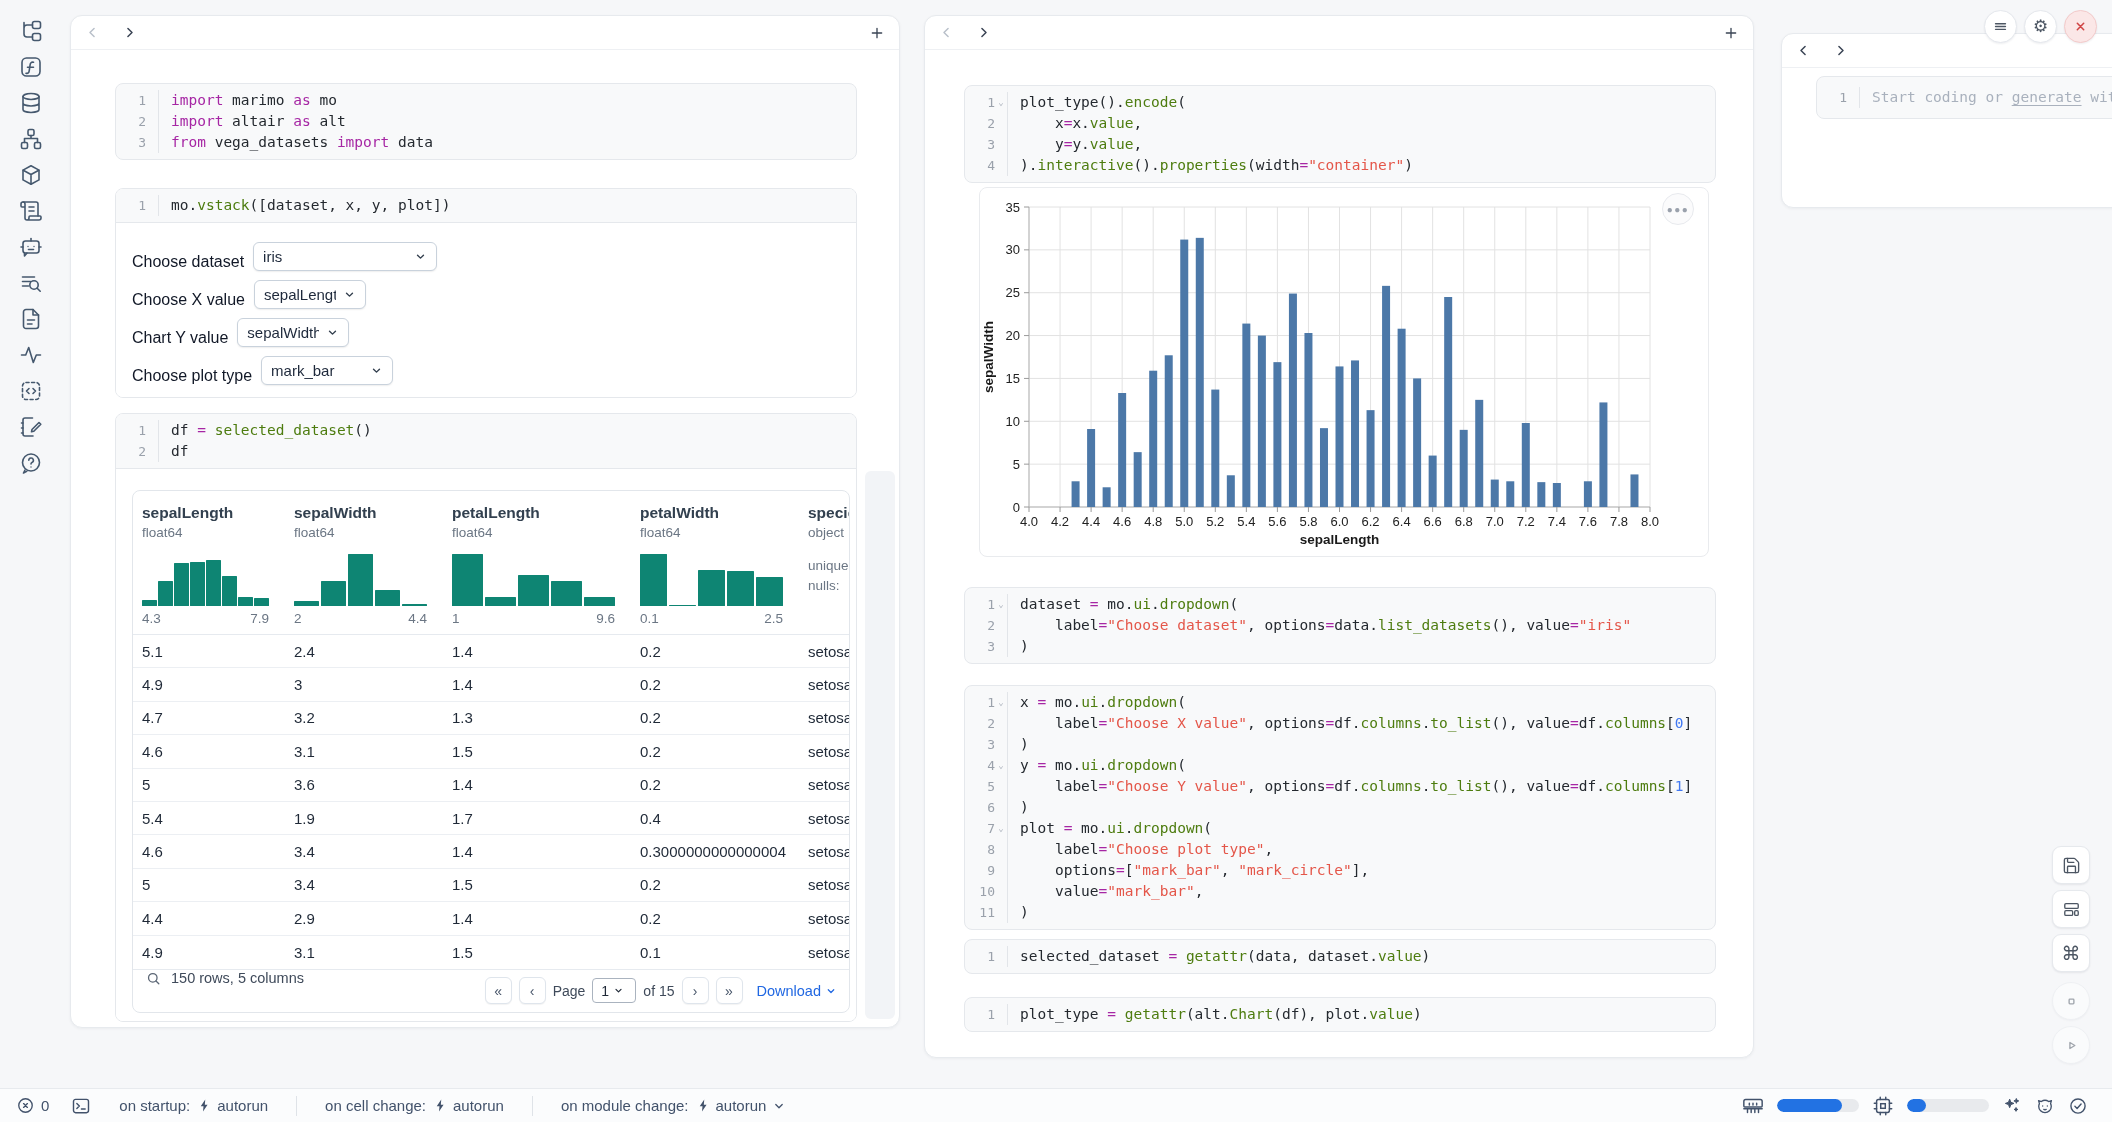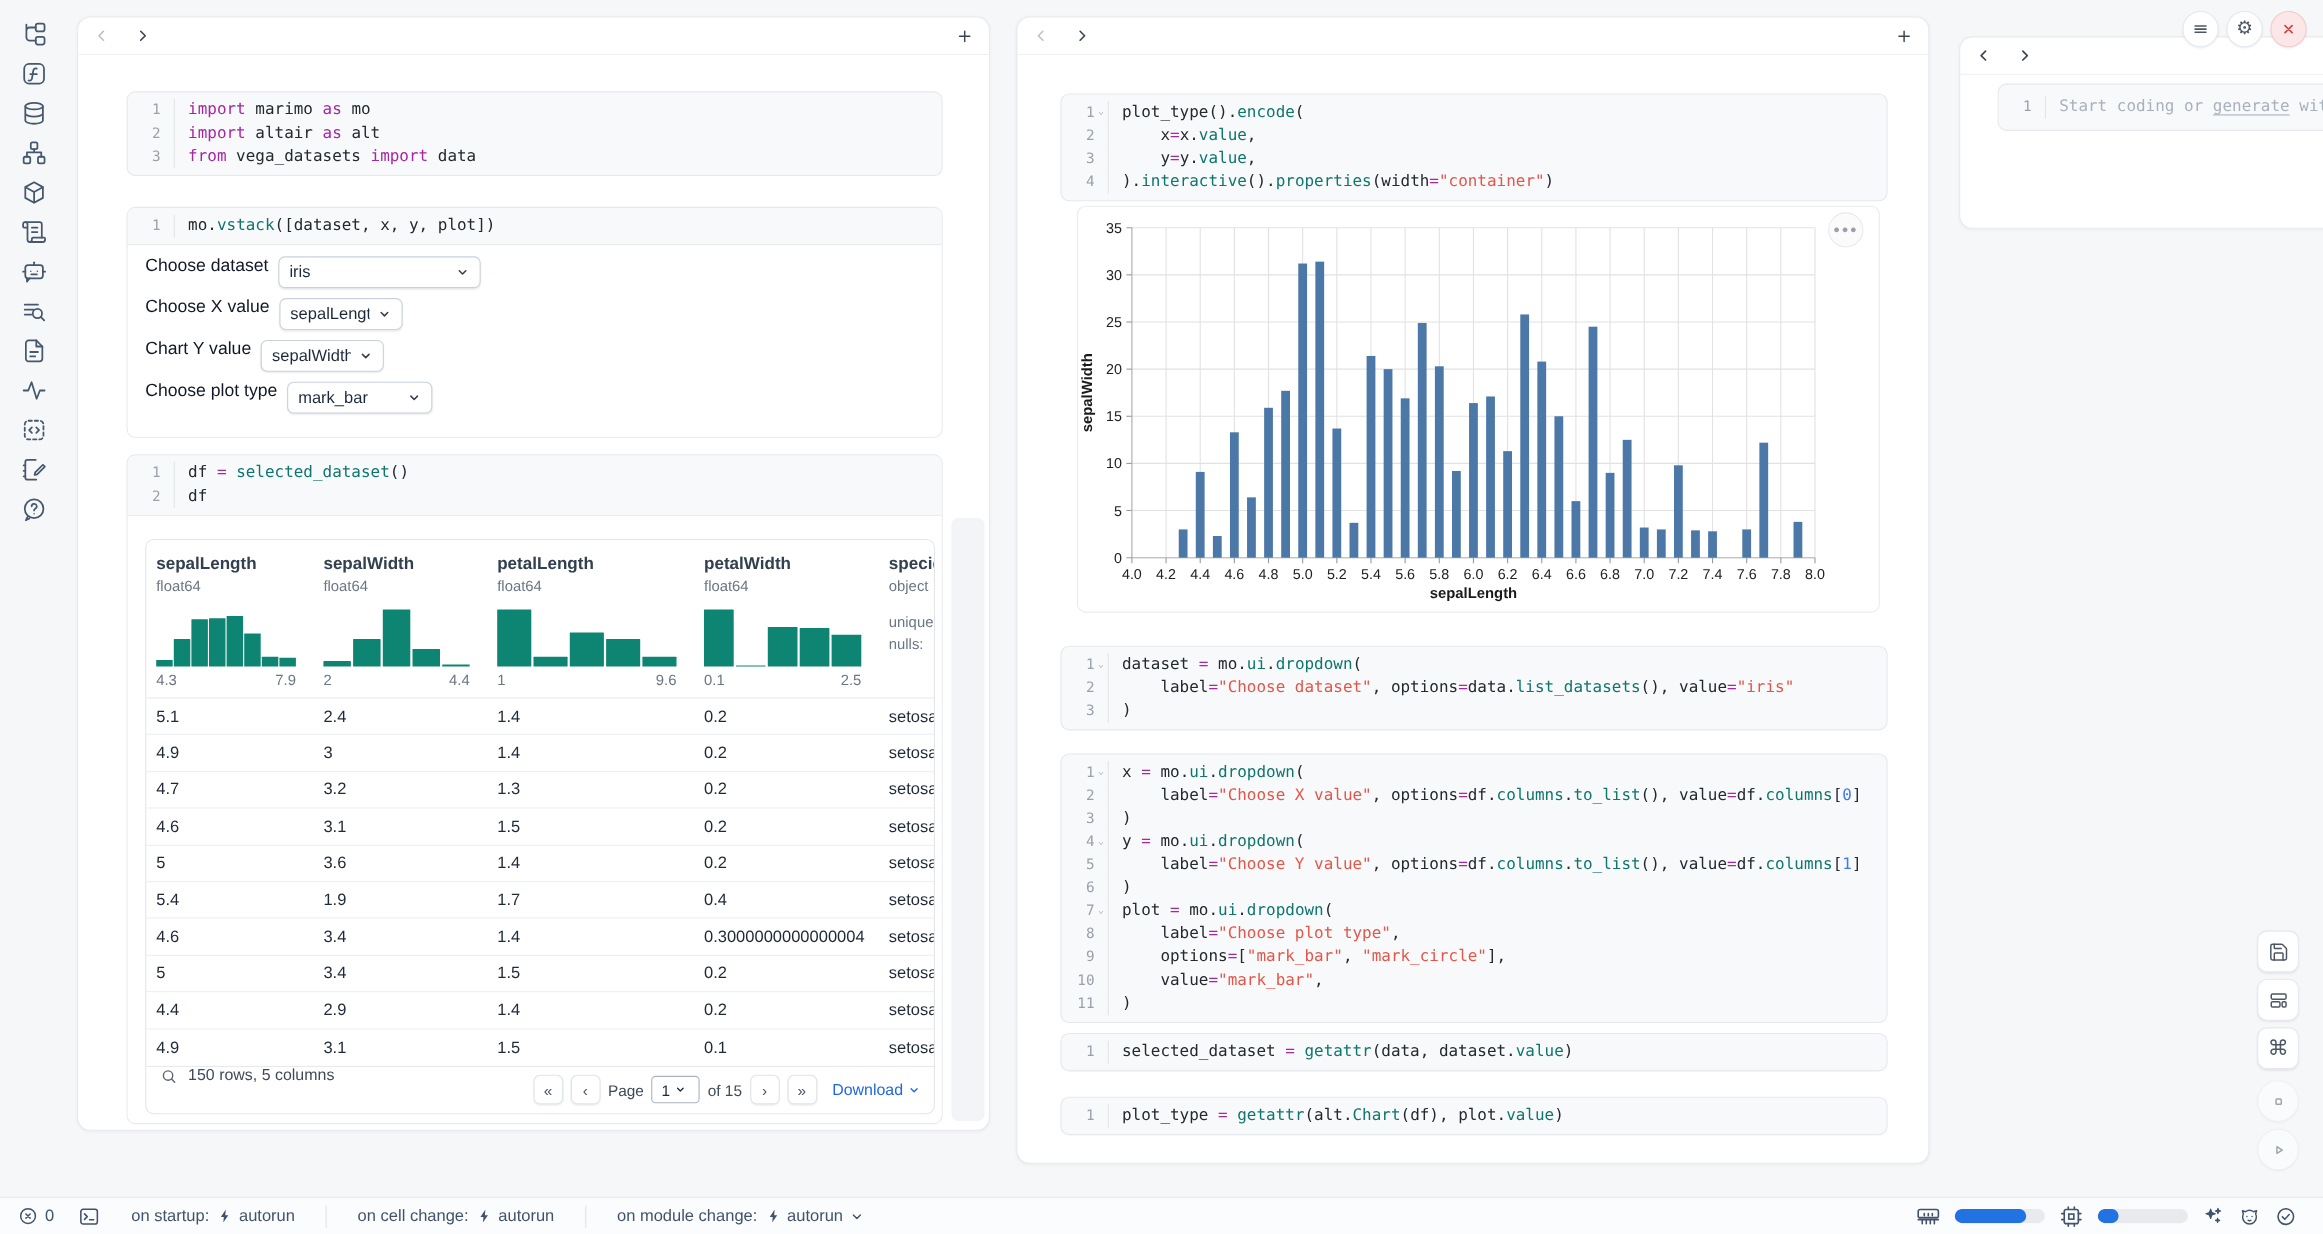--- a/index.html
+++ b/index.html
@@ -33,26 +33,26 @@
     font-size:14.5px; line-height:21px; color:#24292f; padding:6px 0; }
   .code-cell { border:1px solid #e5e8ec; border-radius:8px; position:absolute; }
   .cell-card { position:absolute; border:1px solid #e5e8ec; border-radius:8px; overflow:hidden;
     background:#fff; }
   .cell-card .code-strip { border-bottom:1px solid #e5e8ec; }
   .code-line { display:flex; }
   .gutter { flex:none; width:42px; display:flex; align-items:flex-start; }
   .gutter .ln { flex:1; text-align:right; color:#9aa1ab; font-size:13px; line-height:21px; }
   .gutter .fold { width:12px; font-size:9px; color:#a9b0bb; line-height:21px; text-align:center; }
   .code-text { border-left:1px solid #e2e5e9; padding-left:12px; white-space:pre; }
-  .tok-k { color:#a626a4; } .tok-f { color:#0f766e; } .tok-s { color:#e45649; }
+  .tok-k { color:#a626a4; } .tok-f { color:#4d7c0f; } .tok-s { color:#e45649; }
   .tok-o { color:#a626a4; } .tok-n { color:#4078f2; }
 
   
   #vstack-output { padding:10px 0 12px 16px; background:#fff; }
-  .ctl-row { display:flex; align-items:flex-start; height:38px; }
+  .ctl-row { display:flex; align-items:flex-end; height:38px; }
   .ctl-label { font-size:16px; color:#111827; margin-right:9px; }
   .ui-select { height:29px; background:#fff; border:1px solid #c9d2dc; border-radius:6px;
     box-shadow:0 1px 1.5px rgba(0,0,0,.07); display:flex; align-items:center; padding:0 9px;
     font-size:15px; color:#1e293b; cursor:pointer; }
   .ui-select .val { flex:1; overflow:hidden; white-space:nowrap; }
   .ui-select svg { width:13px; height:13px; color:#34404f; flex:none; margin-left:7px; }
 
   
   #df-output { background:#fff; padding:21px 0 8px 16px; position:relative; }
   .table-card { width:718px; border:1px solid #e2e6eb; border-radius:8px; overflow:hidden;

